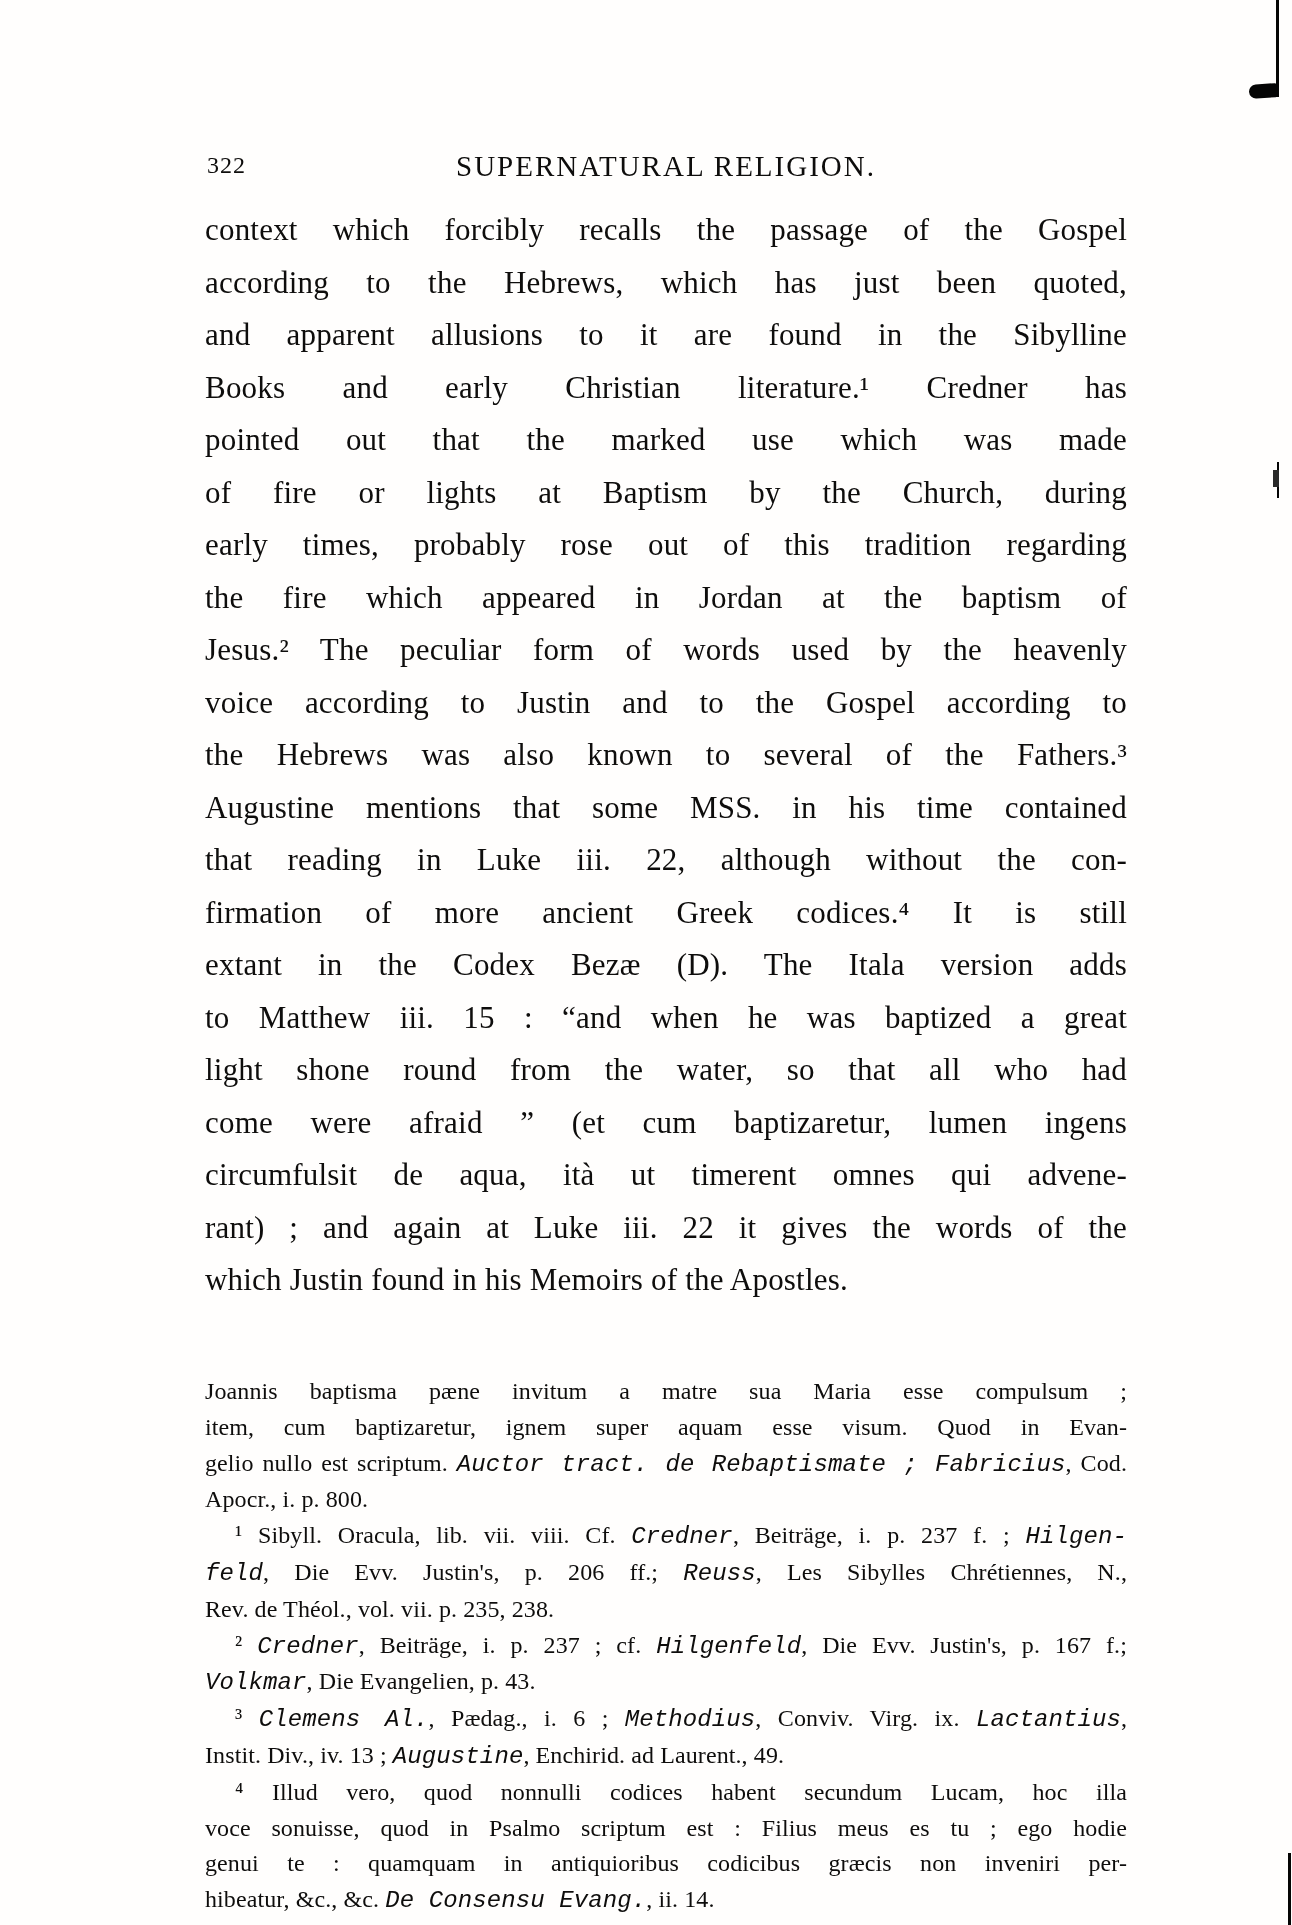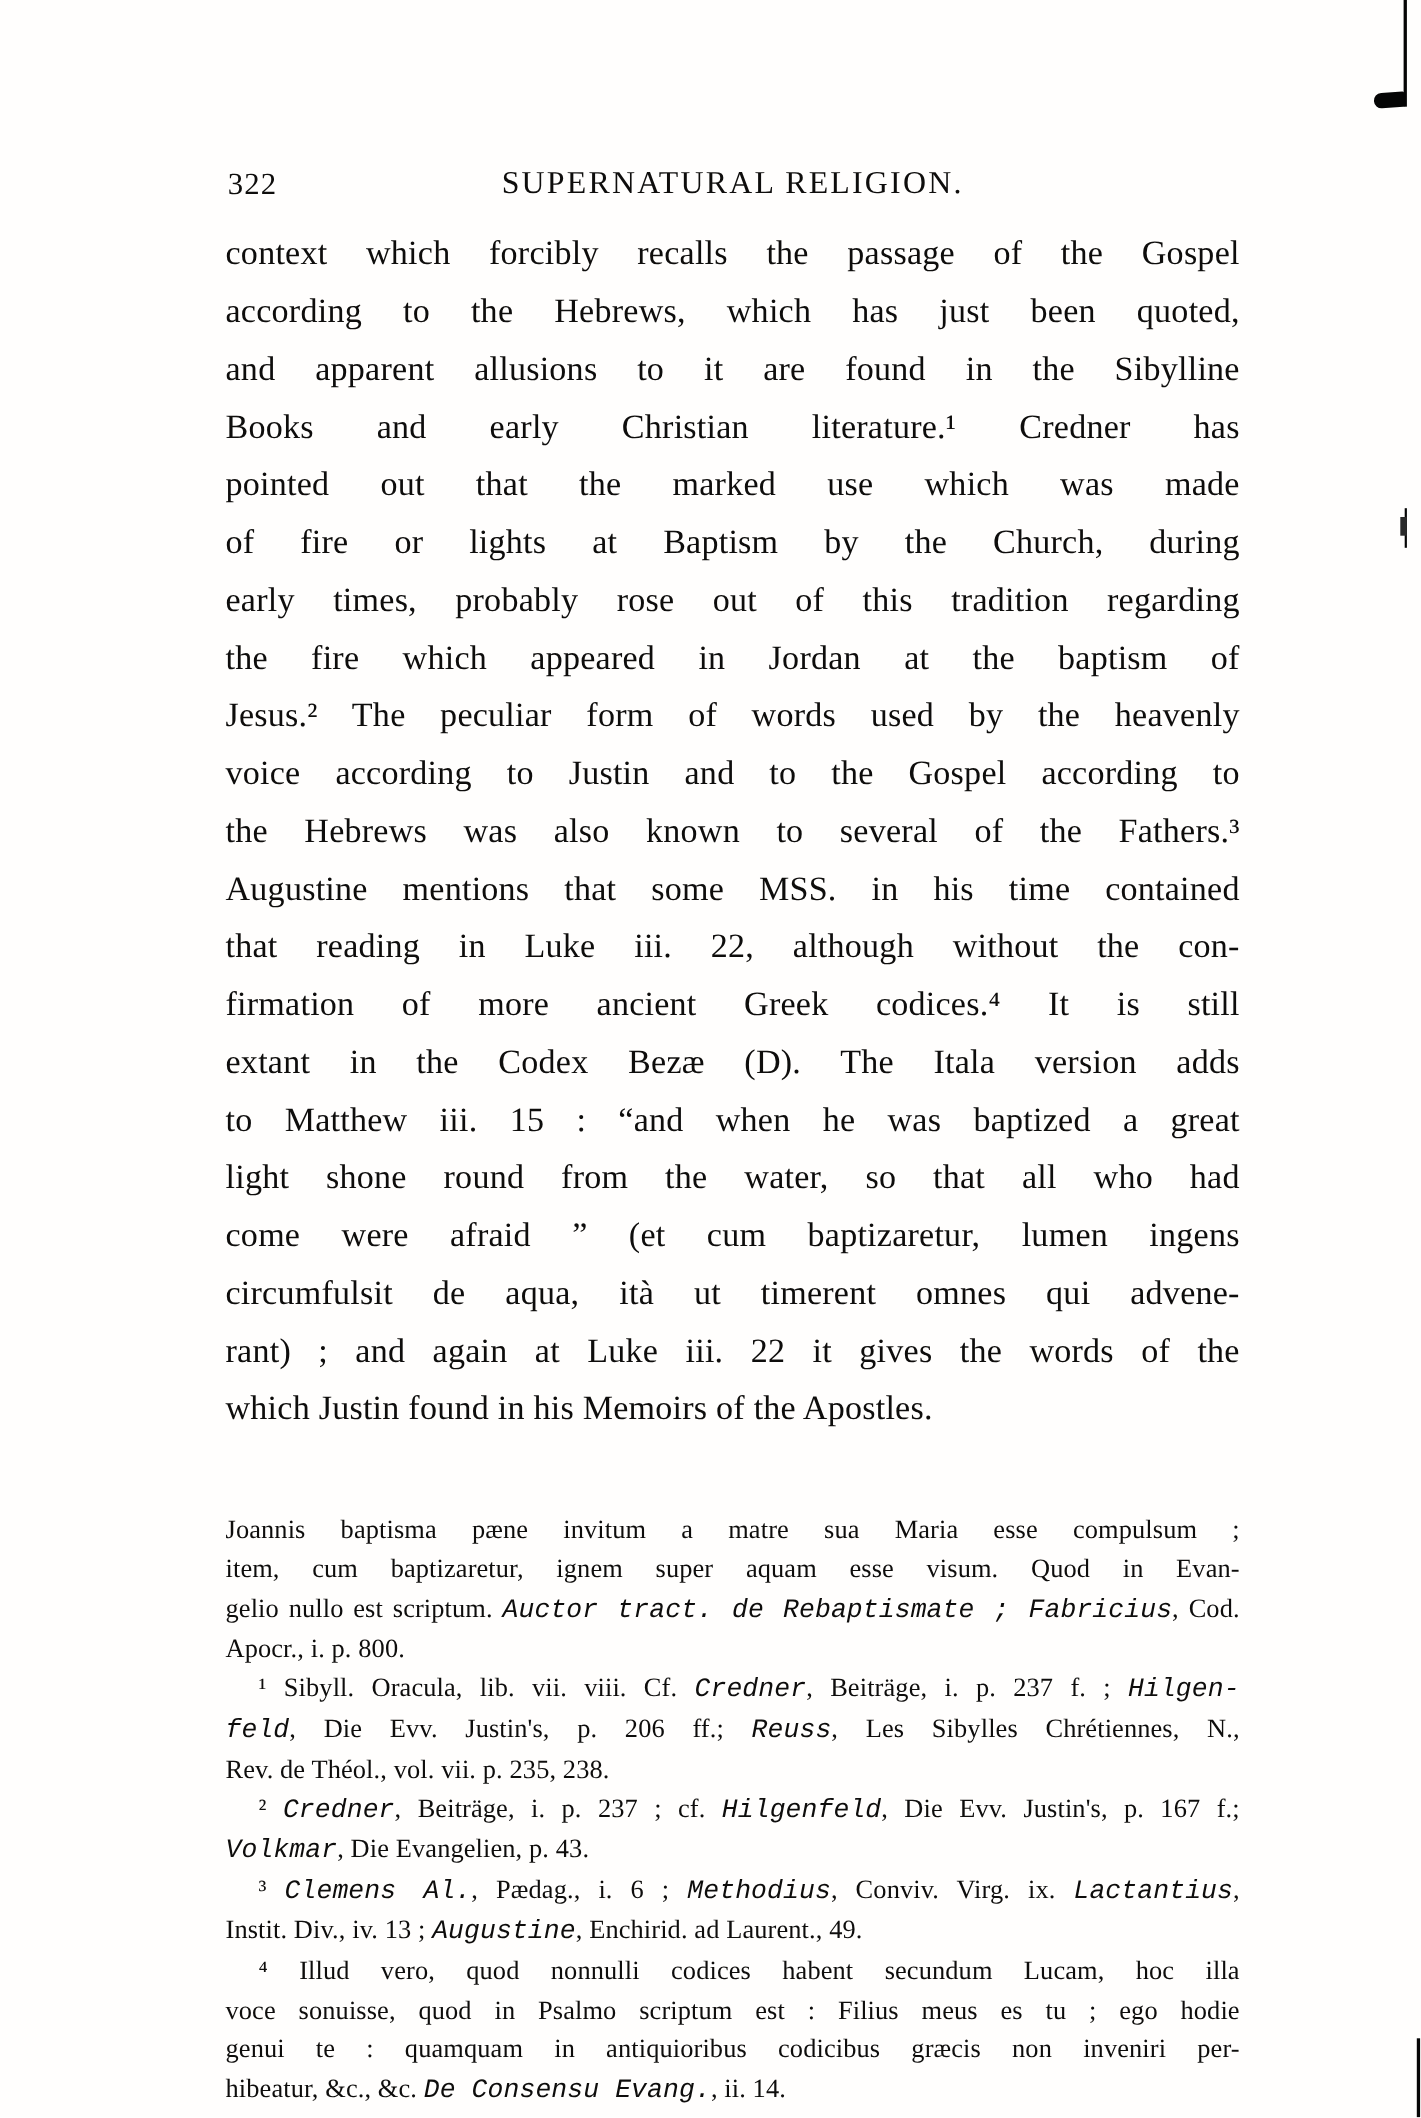--- a/index.html
+++ b/index.html
@@ -6,21 +6,21 @@
   .page{
     position:relative;
     width:1292px;height:1925px;
     background:#fffefd;
     overflow:hidden;
     font-family:"Liberation Serif","DejaVu Serif",serif;
     color:#0e0d0c;
   }
   
   .header-row{position:absolute;top:150px;left:205px;width:922px;height:40px;}
-  .page-number{position:absolute;left:2px;top:2px;font-size:28px;letter-spacing:1px;}
+  .page-number{position:absolute;left:2px;top:2px;font-size:24px;letter-spacing:1px;}
   .running-title{
     position:absolute;left:0;right:0;top:0;text-align:center;
     font-size:29px;letter-spacing:2px;white-space:nowrap;
   }
   
   .body-block{
     position:absolute;top:192px;left:205px;width:922px;
     font-size:31px;line-height:52.5px;letter-spacing:0.2px;margin-top:12px;
   }
   .body-block .tline{text-align:justify;text-align-last:justify;}

